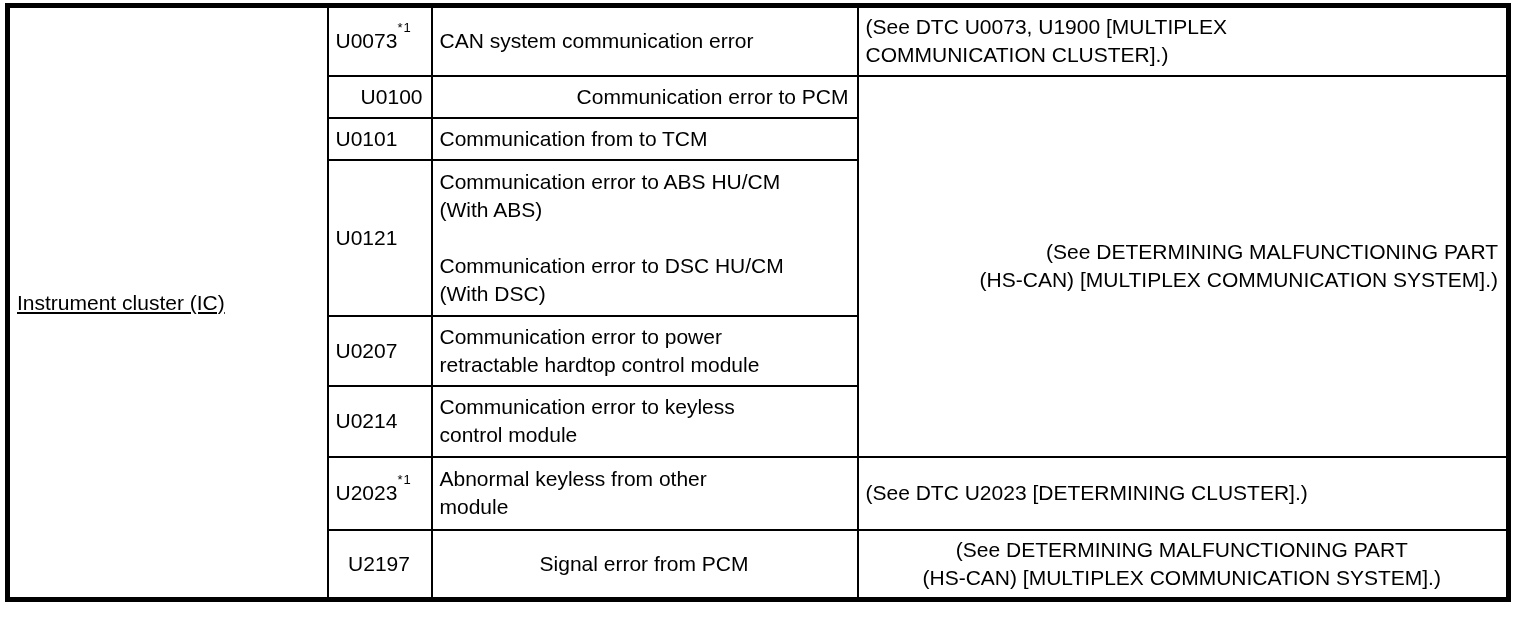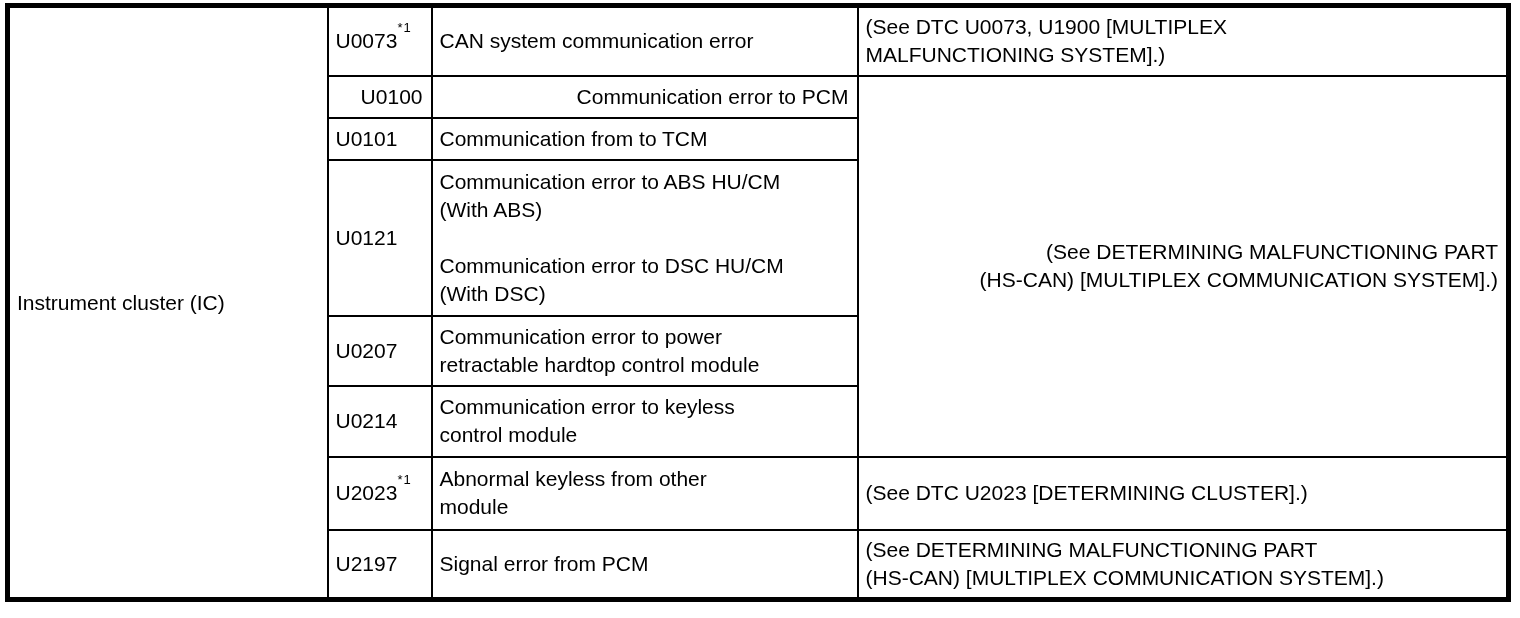--- a/index.html
+++ b/index.html
@@ -25,38 +25,38 @@
     border: 5px solid #000000;
   }
   table.dtc-table td {
     border: 2px solid #000000;
     vertical-align: middle;
     padding: 3px 8px 3px 7px;
     font-size: 21px;
     line-height: 28px;
     overflow: hidden;
   }
-  td.system-cell { padding-left: 3px; }
+  td.system-cell { padding-left: 3px; text-decoration: underline; }
   .lines { white-space: pre-line; }
   sup.code-suffix {
     font-size: 13px;
     line-height: 0;
     position: relative;
     top: -8px;
     letter-spacing: 1px;
   }
   
   tr.r0 { height: 70px; }
   tr.r1 { height: 42px; text-align: right; }
   tr.r2 { height: 42px; }
   tr.r3 { height: 156px; }
   tr.r4 { height: 70px; }
   tr.r5 { height: 71px; }
   tr.r6 { height: 73px; }
-  tr.r7 { height: 70px; }
+  tr.r7 { height: 70px; text-align: center; }
 </style>
 </head>
 <body>
 
 <div class="page">
   <table class="dtc-table">
     <colgroup>
       <col style="width:320px">
       <col style="width:104px">
       <col style="width:426px">
@@ -68,21 +68,21 @@
           <span>Instrument cluster (IC)</span>
         </td>
         <td class="code-cell">
           <span>U0073</span><sup class="code-suffix">*1</sup>
         </td>
         <td class="desc-cell">
           <span class="lines">CAN system communication error</span>
         </td>
         <td class="ref-cell">
           <span class="lines">(See DTC U0073, U1900 [MULTIPLEX
-MALFUNCTIONING SYSTEM].)</span>
+COMMUNICATION CLUSTER].)</span>
         </td>
       </tr>
       <tr class="r1">
         <td class="code-cell">
           <span>U0100</span>
         </td>
         <td class="desc-cell">
           <span class="lines">Communication error to PCM</span>
         </td>
         <td class="ref-cell" rowspan="5">

